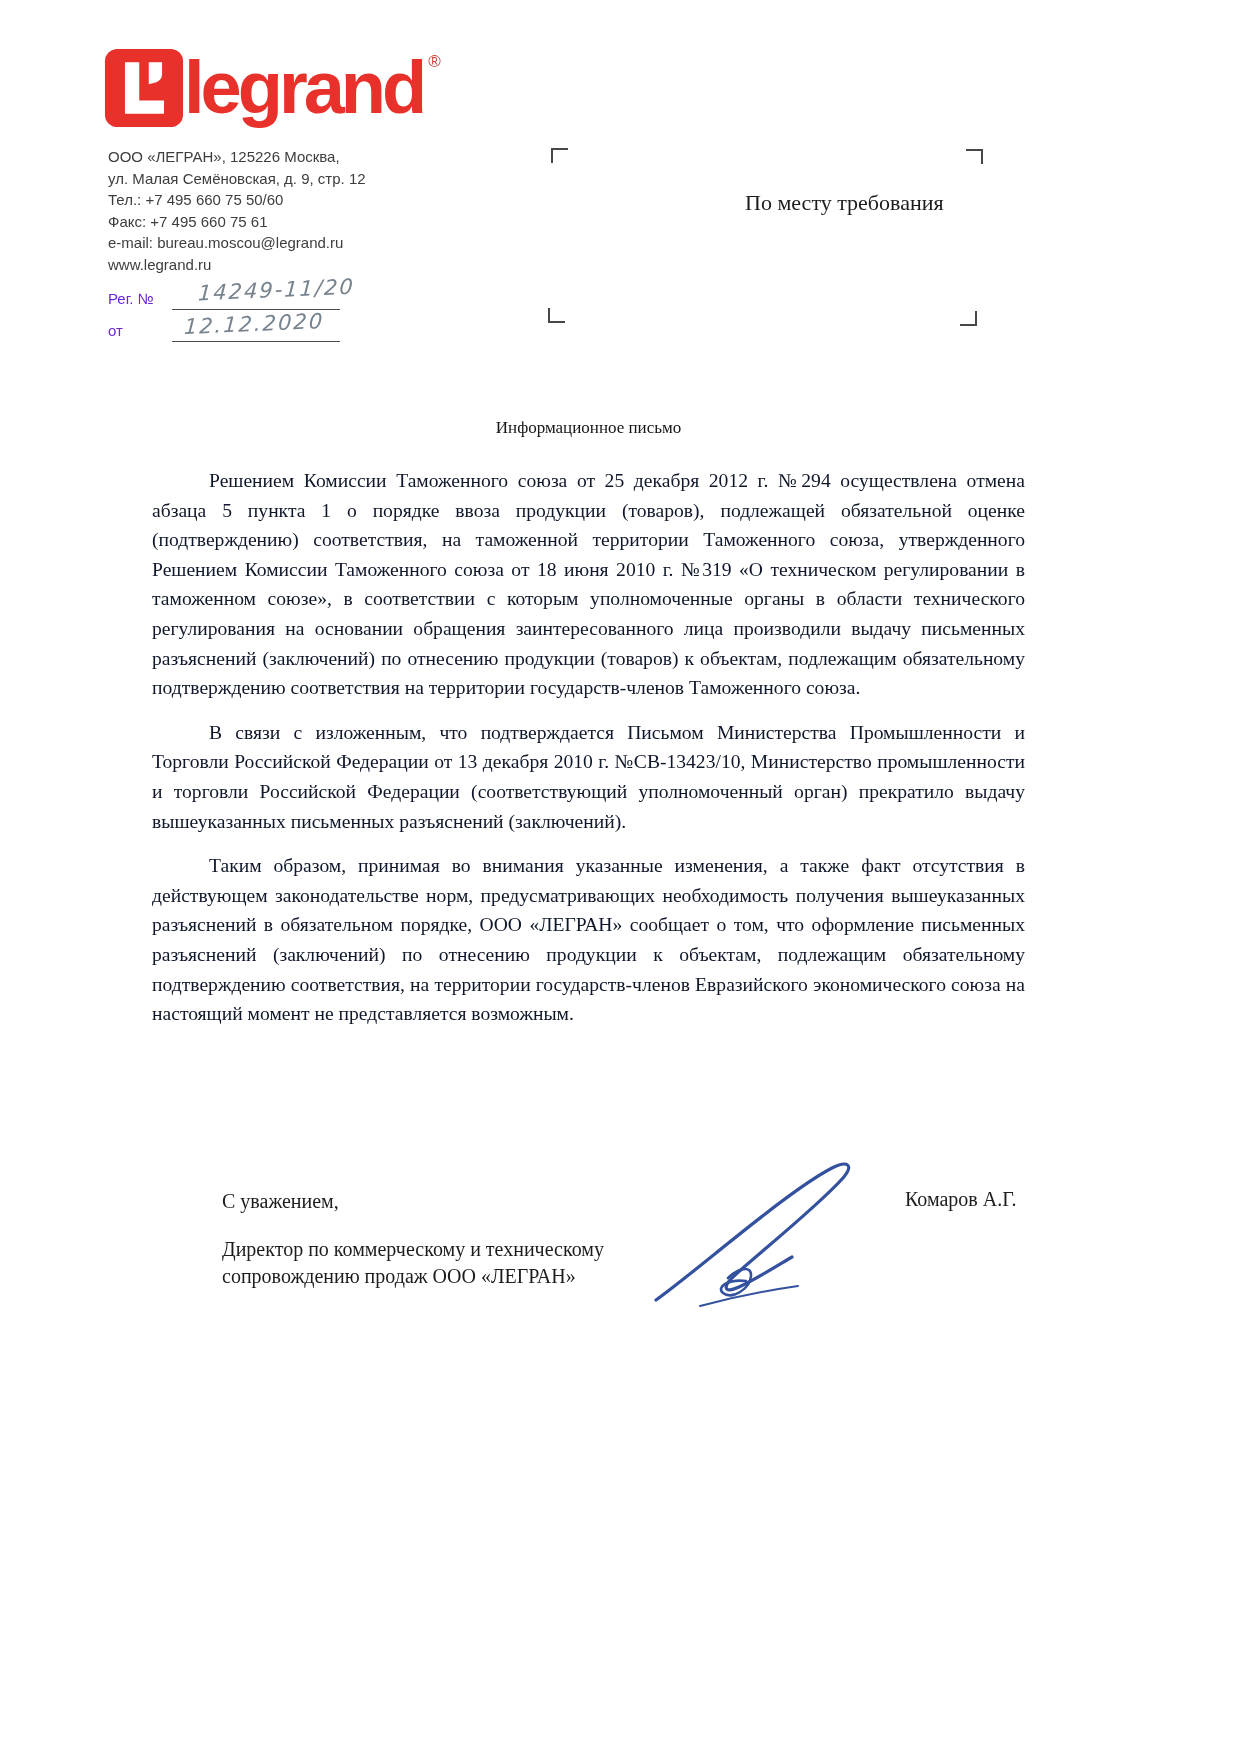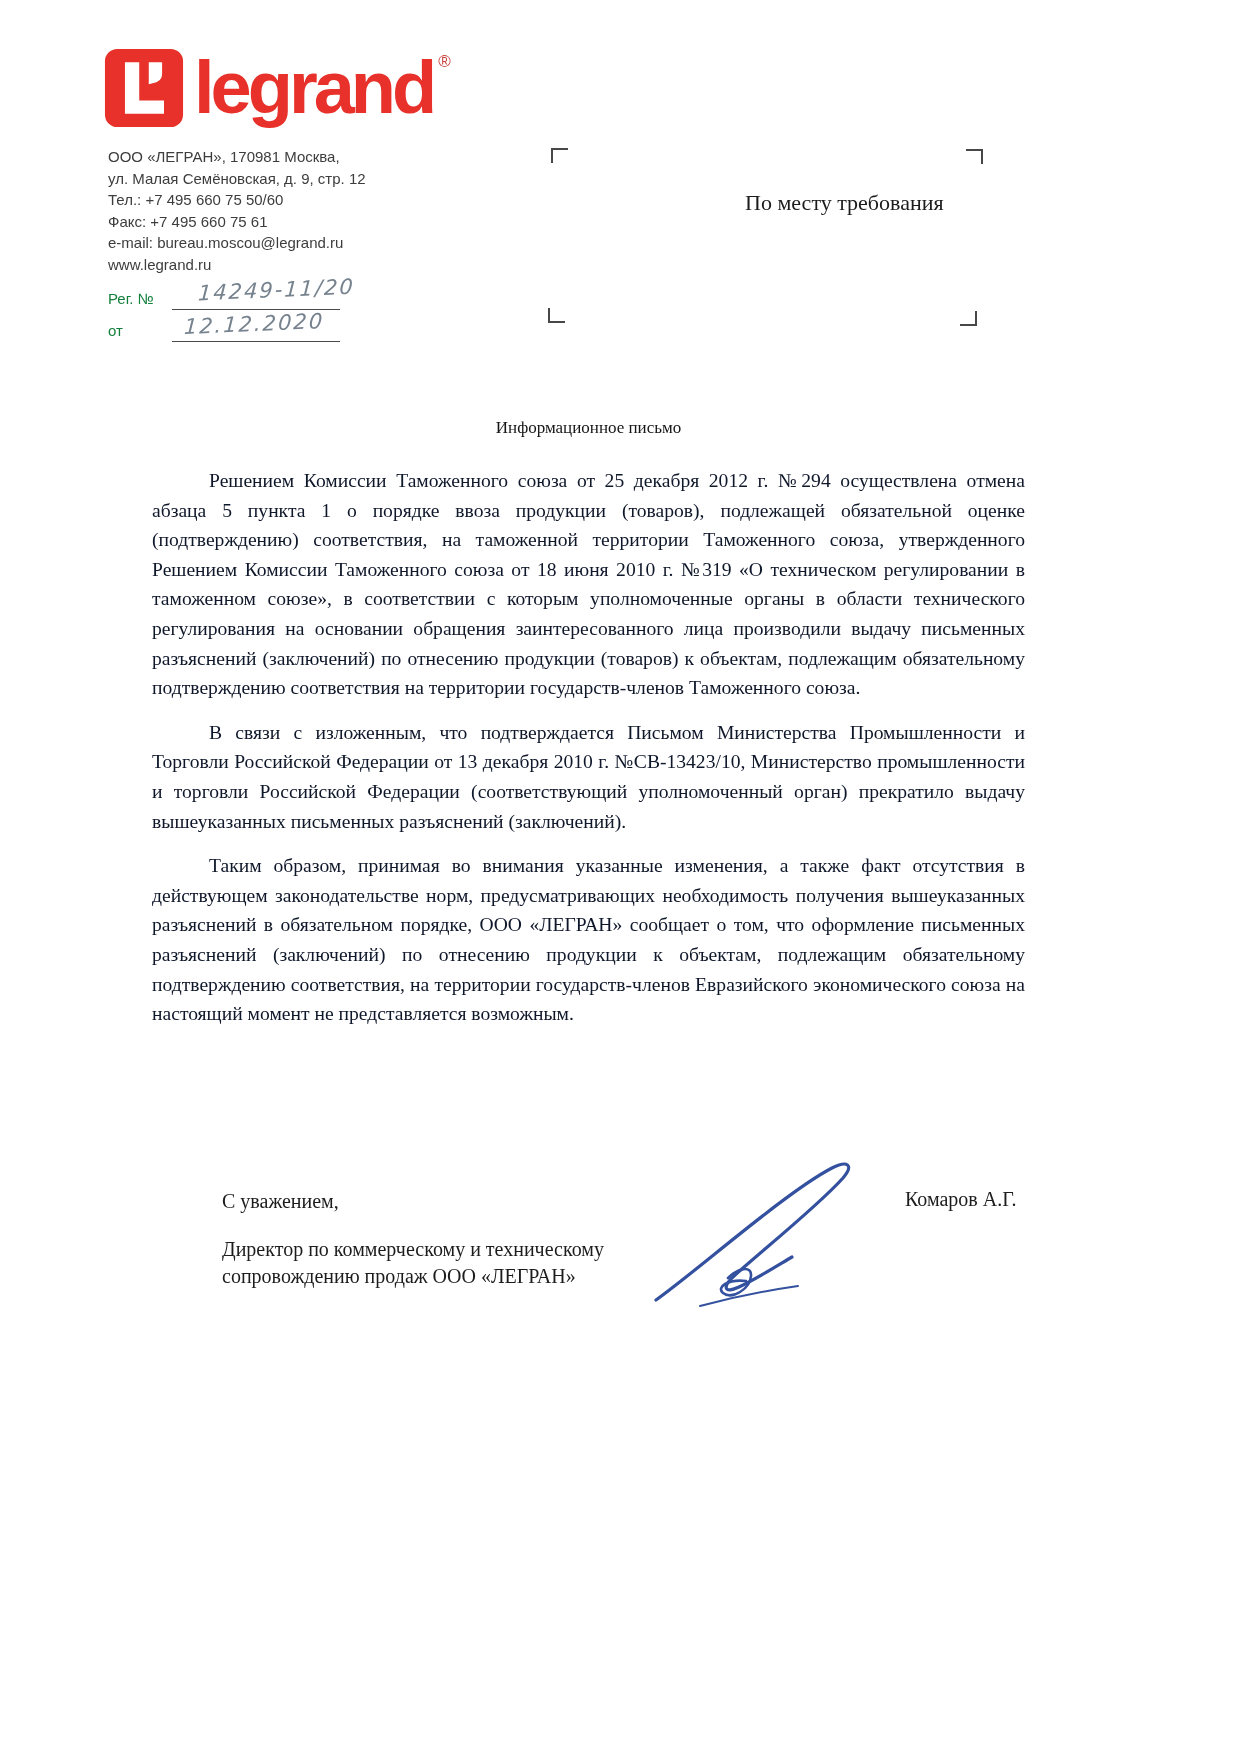--- a/index.html
+++ b/index.html
@@ -16,21 +16,20 @@
   
   .logo { position:absolute; left:104px; top:48px; display:flex; align-items:flex-start; }
   .logo-mark { width:80px; height:80px; flex:0 0 auto; }
   .logo-text {
     font-family:"Liberation Sans", sans-serif;
     font-weight:bold;
     color:#e8312a;
     font-size:74px;
     line-height:80px;
     letter-spacing:-4px;
-    margin-left:10px;
   }
   .reg-mark {
     font-family:"Liberation Sans", sans-serif;
     color:#c8423c;
     font-size:17px;
     margin-left:5px;
     margin-top:4px;
   }
 
   
@@ -50,21 +49,21 @@
   .corner { position:absolute; width:15px; height:13px; border:0 solid #474747; }
   .corner.tl { left:551px; top:148px; border-top-width:2px; border-left-width:2px; }
   .corner.tr { left:966px; top:149px; border-top-width:2px; border-right-width:2px; }
   .corner.bl { left:548px; top:308px; border-bottom-width:2px; border-left-width:2px; }
   .corner.br { left:960px; top:311px; border-bottom-width:2px; border-right-width:2px; }
 
   
   .reg-label, .date-label {
     position:absolute; left:108px;
     font-family:"Liberation Sans", sans-serif;
-    font-size:15px; color:#15803d;
+    font-size:15px; color:#6d28d9;
   }
   .reg-label { top:290px; }
   .date-label { top:322px; }
   .handwriting {
     position:absolute;
     font-family:"DejaVu Sans", sans-serif;
     font-style:italic;
     color:#76828e;
     font-size:21px;
     letter-spacing:2px;
@@ -113,21 +112,21 @@
     <svg class="logo-mark" viewBox="0 0 84 84" xmlns="http://www.w3.org/2000/svg">
       <rect x="1" y="1" width="82" height="82" rx="13" fill="#e8312a"></rect>
       <path d="M22 15 h15 v40 h26 v14 H22 z" fill="#ffffff"></path>
       <path d="M47 15 h14 v12 c0 6 -4 9 -10 10 l-4 1 z" fill="#ffffff"></path>
     </svg>
     <div class="logo-text">legrand</div>
     <div class="reg-mark">®</div>
   </div>
 
   <div class="contact">
-    <div>ООО «ЛЕГРАН», 170981 Москва,</div>
+    <div>ООО «ЛЕГРАН», 125226 Москва,</div>
     <div>ул. Малая Семёновская, д. 9, стр. 12</div>
     <div>Тел.:   +7 495 660 75 50/60</div>
     <div>Факс: +7 495 660 75 61</div>
     <div>e-mail: bureau.moscou@legrand.ru</div>
     <div>www.legrand.ru</div>
   </div>
 
   <div class="corner tl"></div>
   <div class="corner tr"></div>
   <div class="corner bl"></div>

